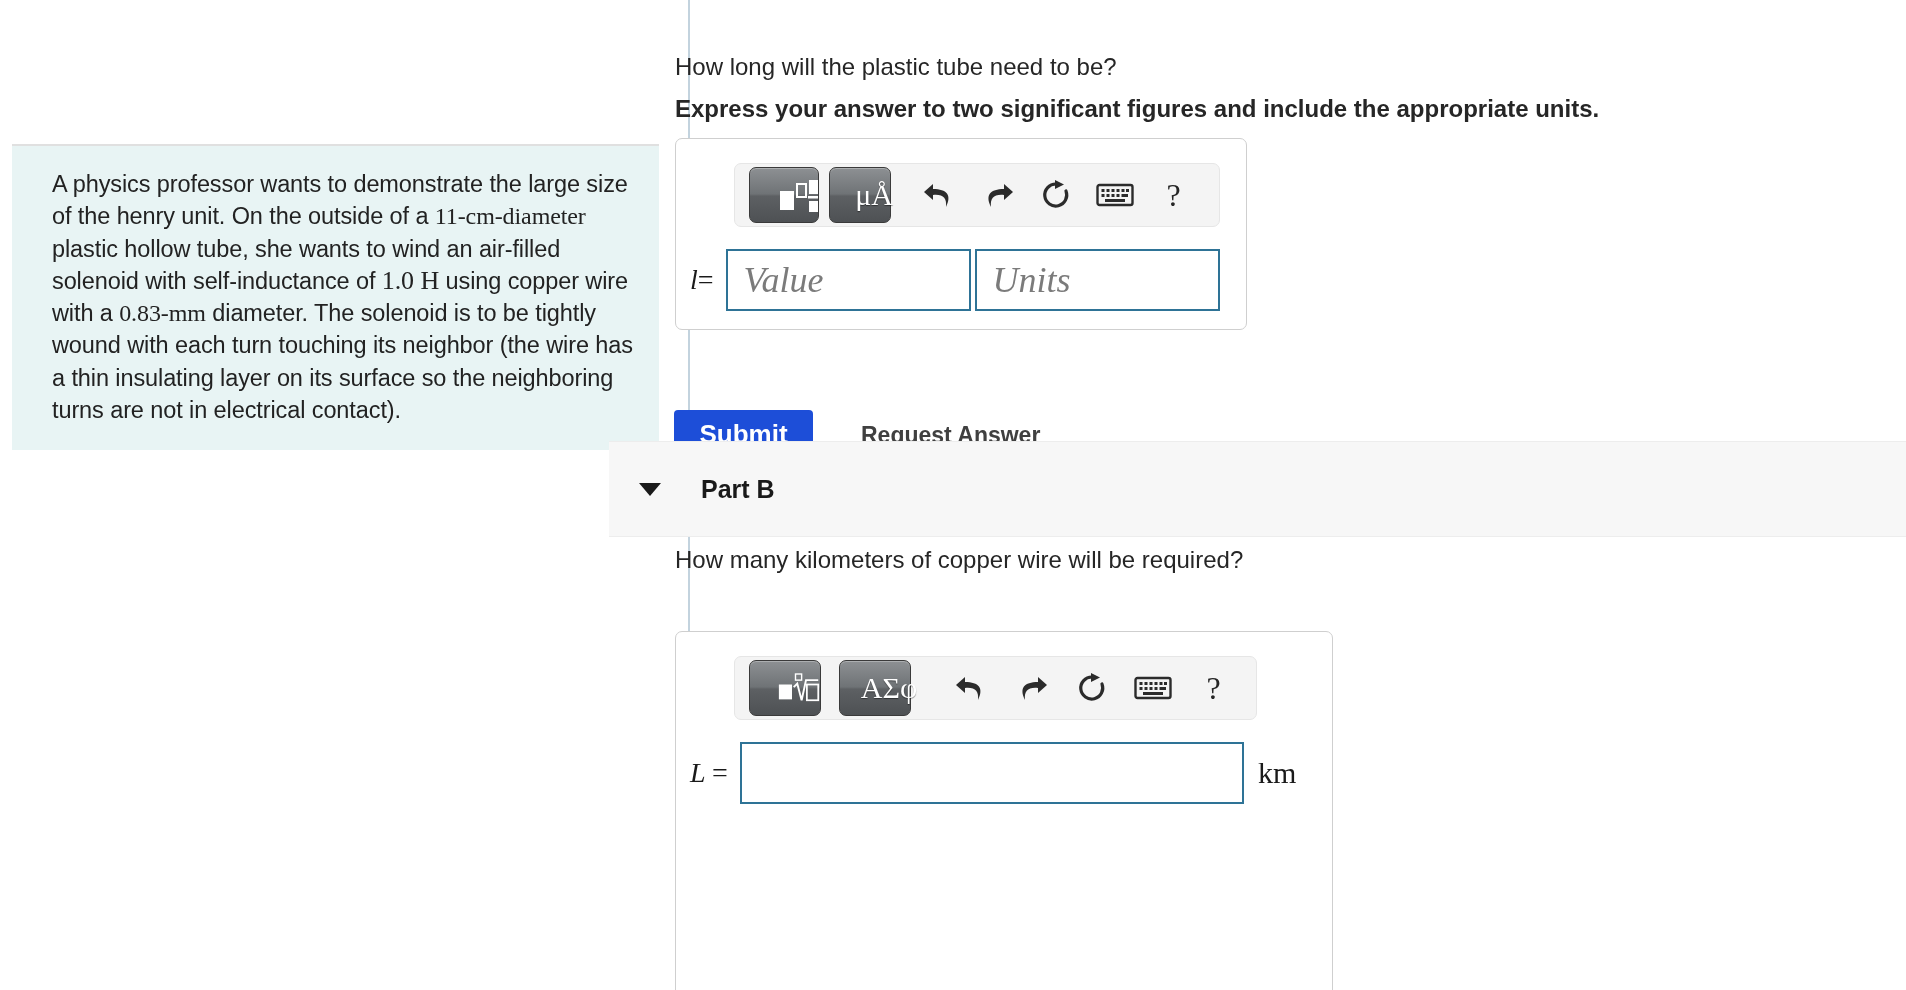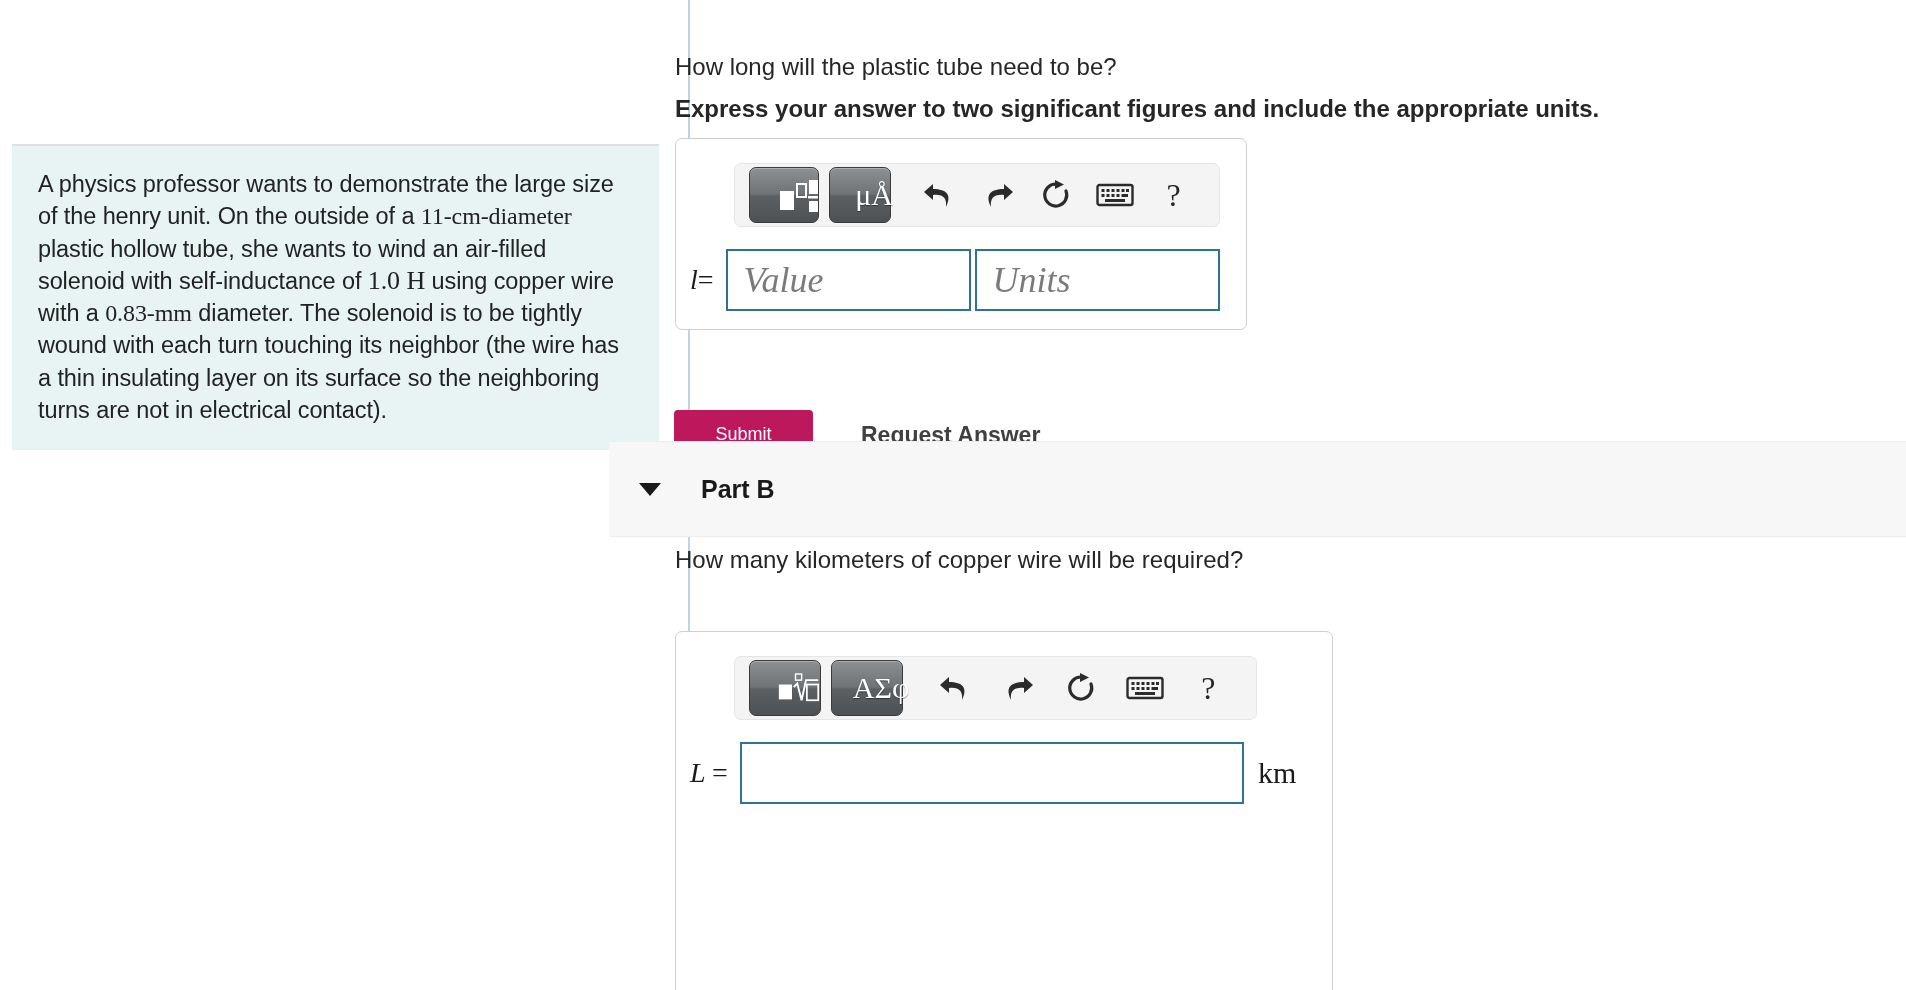--- a/index.html
+++ b/index.html
@@ -23,21 +23,21 @@
     left: 0; top: 0;
     width: 688px; height: 990px;
     background: #ffffff;
   }
   .problem-box {
     position: absolute;
     left: 12px; top: 144px;
     width: 647px;
     background: #e8f4f4;
     border-top: 2px solid #e0e0e0;
-    padding: 22px 26px 24px 26px;
+    padding: 22px 26px 24px 40px;
   }
   .problem-text {
     font-size: 23.5px;
     line-height: 32.3px;
     color: #222222;
     letter-spacing: -0.1px;
   }
   .problem-text .serifchunk {
     font-family: "Liberation Serif", serif;
     font-size: 24px;
@@ -156,30 +156,31 @@
   .unit-suffix {
     font-family: "Liberation Serif", serif;
     font-size: 30px;
     color: #1a1a1a;
     margin-left: 14px;
   }
 
   
   .submit-btn {
     position: absolute;
-    background: #be185d;
+    background: #1d4ed8;
     color: #ffffff;
     border: none;
     border-radius: 4px;
     font-family: "Liberation Sans", sans-serif;
-    font-size: 18px;
+    font-size: 26px;
     padding: 0;
     width: 139px;
     height: 48px;
     cursor: pointer;
+    font-weight: bold;
   }
   .req-link {
     position: absolute;
     color: #404040;
     font-size: 23px;
     font-weight: bold;
     text-decoration: underline;
     cursor: pointer;
     white-space: nowrap;
     margin-left: 40px;
@@ -310,21 +311,21 @@
     <div class="part-header" style="left:-81px; top:435px; width:1297px; height:96px;">
       <div class="caret"></div>
       <div class="part-title">Part B</div>
     </div>
 
     <div class="qtext" style="left:-15px; top:540px;">How many kilometers of copper wire will be required?</div>
 
 
     <div class="answer-panel" style="left:-15px; top:625px; width:658px; height:368px;">
 
-      <div class="toolbar" style="left:58px; top:24px; width:523px; height:64px;">
+      <div class="toolbar" style="left:58px; top:24px; width:523px; height:64px;gap:8px;">
 
         <div class="tb-btn wide">
           <svg width="48" height="34" viewBox="0 0 48 34" aria-hidden="true">
             <rect x="1" y="13" width="15" height="17" fill="#ffffff"></rect>
             <rect x="20" y="1" width="7" height="7" fill="none" stroke="#ffffff" stroke-width="1.6"></rect>
             <path d="M18 16 L22 12 L27 31 L32 8 L46 8" fill="none" stroke="#ffffff" stroke-width="2.2" stroke-linejoin="miter"></path>
             <rect x="33" y="13" width="13" height="18" fill="none" stroke="#ffffff" stroke-width="2"></rect>
           </svg>
         </div>
 

